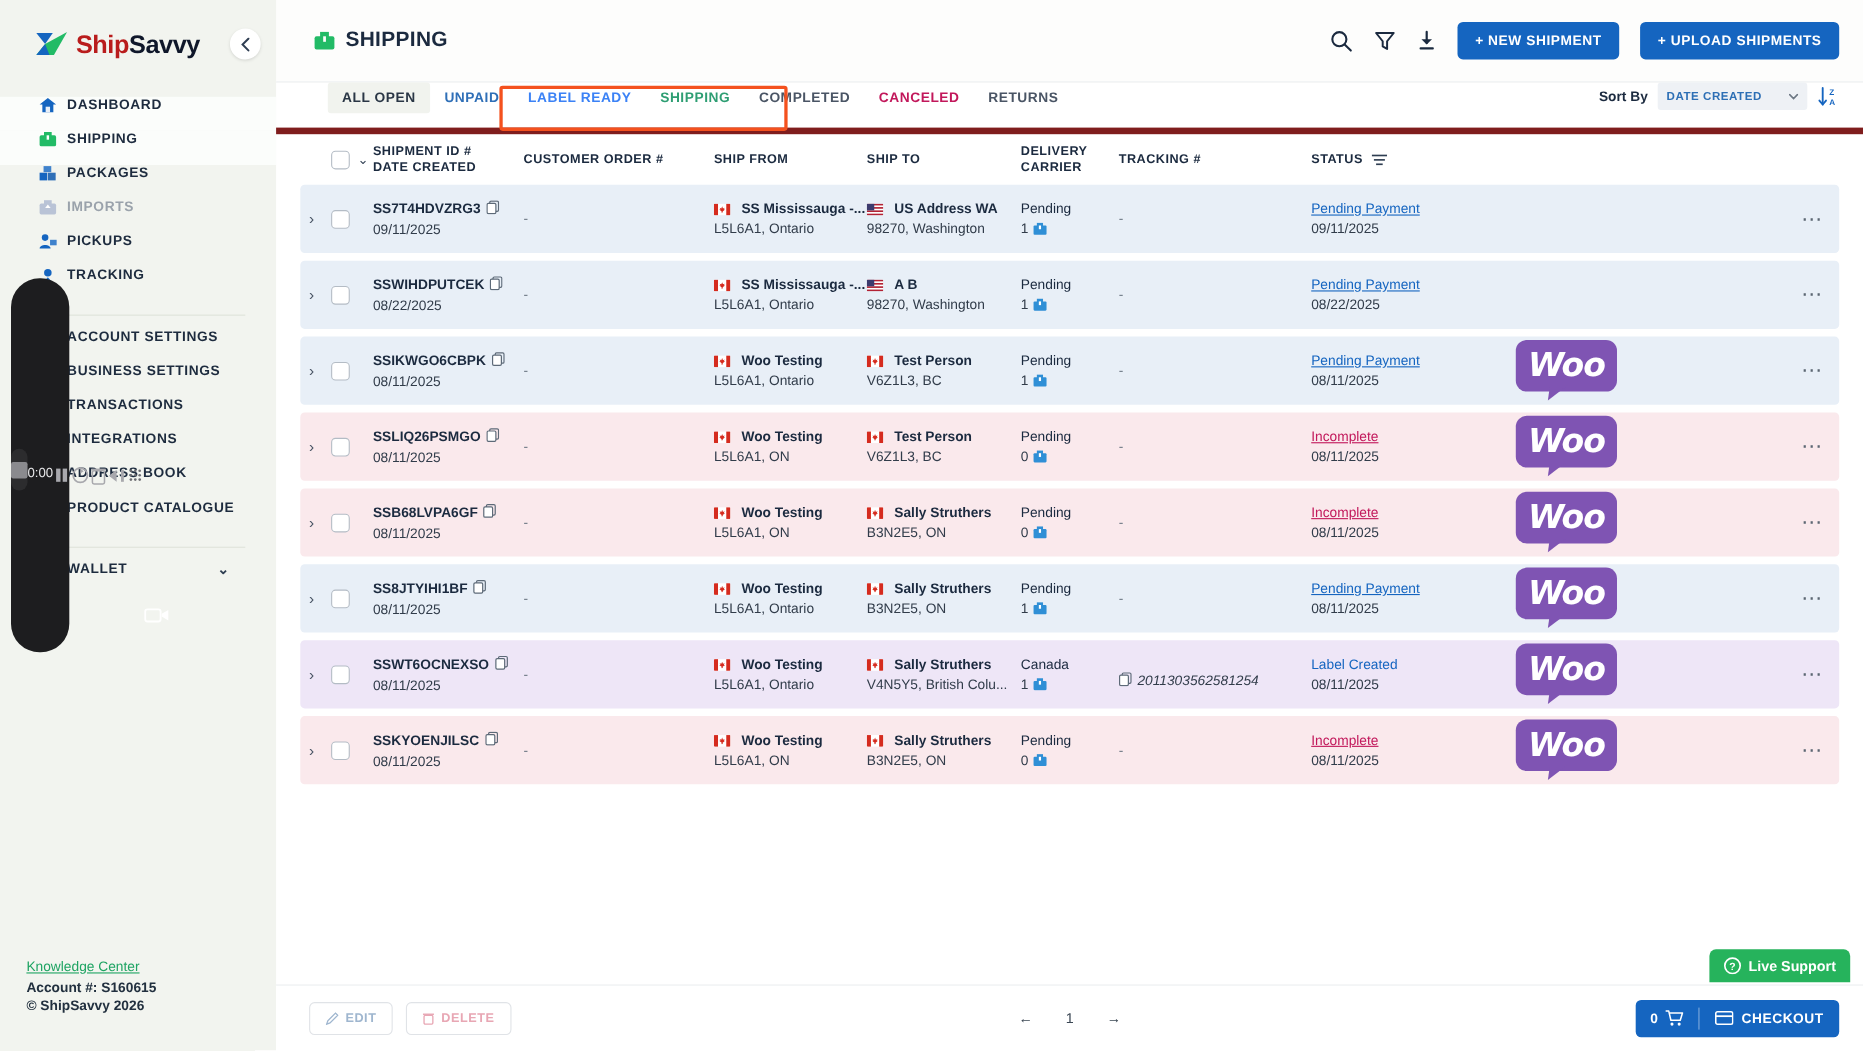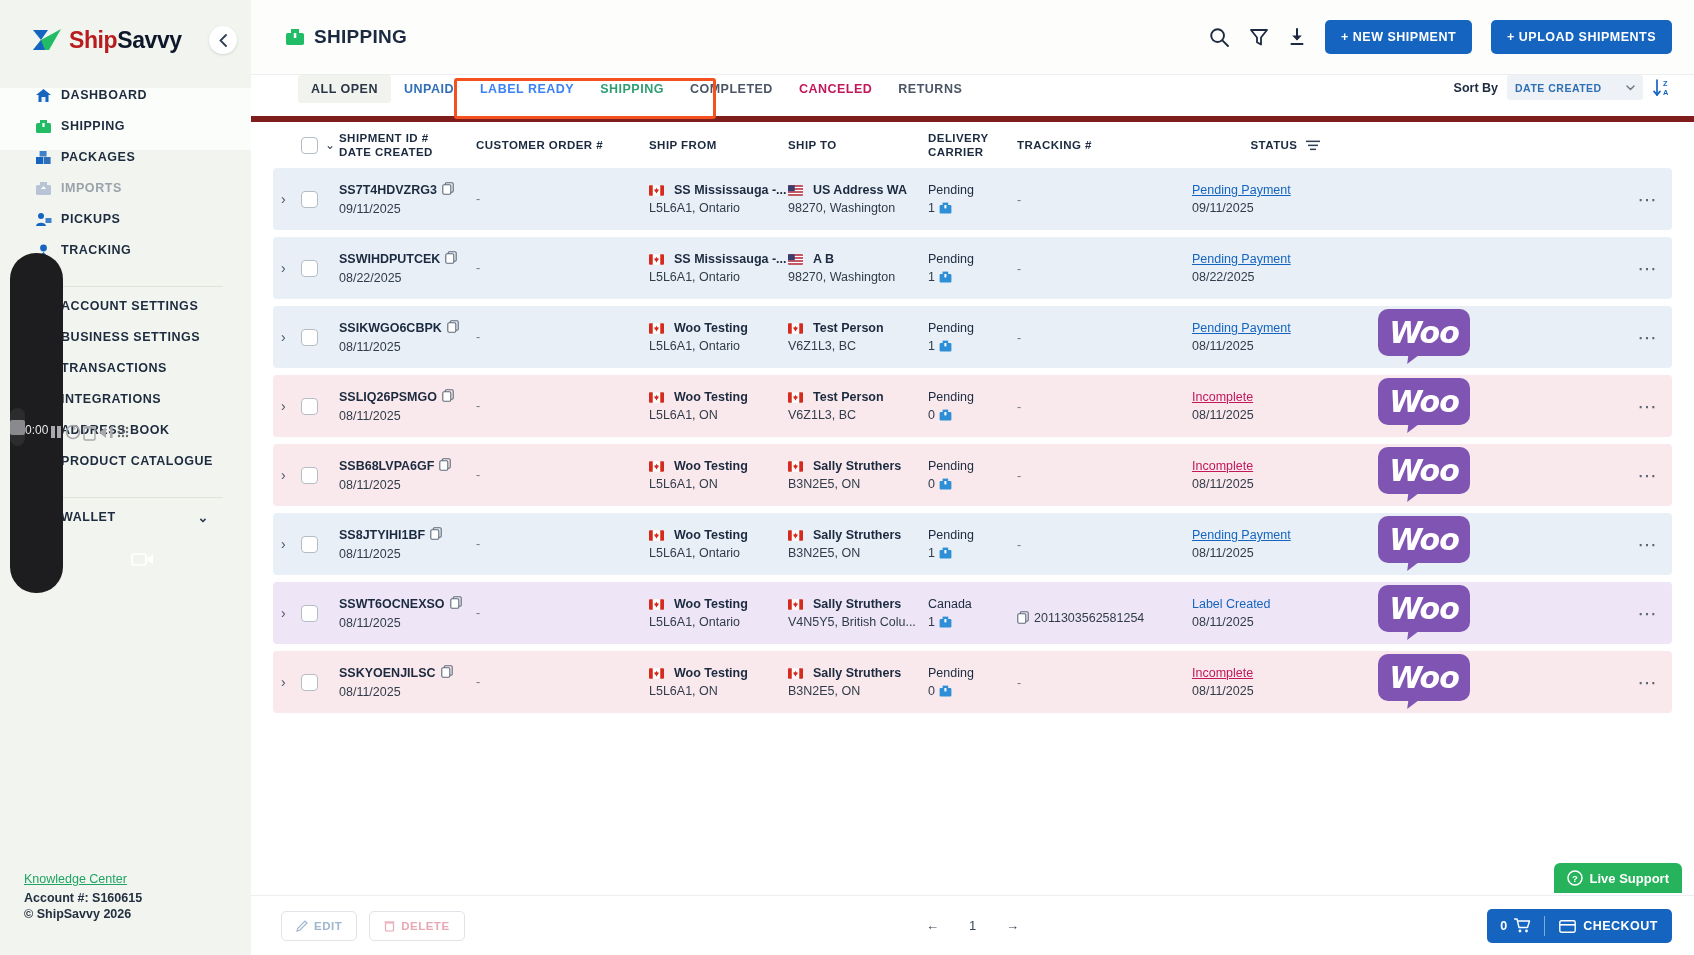--- a/index.html
+++ b/index.html
@@ -117,21 +117,21 @@
   }
   .hdrchk { display:flex; align-items:center; }
   .hdrchev { margin-left: 7px; font-size: 12px; color:#2f3e52; cursor:pointer; }
 
   .c1 { width: 137px; flex: 0 0 137px; }
   .c2 { width: 173px; flex: 0 0 173px; }
   .c3 { width: 139px; flex: 0 0 139px; }
   .c4 { width: 140px; flex: 0 0 140px; }
   .c5 { width: 89px;  flex: 0 0 89px; }
   .c6 { width: 175px; flex: 0 0 175px; }
-  .c7 { width: 186px; flex: 0 0 186px; justify-content: center; }
+  .c7 { width: 186px; flex: 0 0 186px; }
   .c8 { width: 132px; flex: 0 0 132px; display:flex; align-items:center; justify-content:flex-start;}
   .c9 { flex: 1 1 auto; display:flex; align-items:center; justify-content:flex-end; padding-right: 14px;}
 
   .l1 { font-size: 12.5px; font-weight: 700; color: #1b2a3f; display:flex; align-items:center; gap:5px; }
   .l2 { font-size: 12.5px; color: #313c4a; margin-top: 4px; }
   .muted { font-size: 12.5px; color: #6d7884; }
   .copyico { color:#5d6a78; cursor:pointer; display:inline-block; }
   .flag { width: 15px; height: 11px; display:inline-block; margin-right: 5px; vertical-align: -1px; border-radius:1px;}
 
   .lnk { font-size: 12.5px; font-weight: 400; text-decoration: underline; cursor: pointer; }
@@ -177,21 +177,21 @@
   .pager { position:absolute; left:50%; transform: translateX(-50%); display:flex; align-items:center; gap:30px; color:#8e99a4;}
   .pager span { font-size: 13px; color:#3b4754;}
   .pg-arrow { font-size: 19px; cursor: pointer; }
 
   .checkout {
     margin-left: auto; background: #1565c0; color: #fff; border-radius: 5px;
     height: 34px; display:flex; align-items:center; overflow:hidden; cursor:pointer;
   }
   .ck-left { display:flex; align-items:center; gap:7px; padding: 0 13px; font-size: 12.5px; font-weight:700;}
   .ck-div { width:1px; height: 20px; background: rgba(255,255,255,.45); }
-  .ck-right { display:flex; align-items:flex-end; gap:7px; padding: 0 14px; font-size: 12.5px; font-weight:700; letter-spacing:.5px;}
+  .ck-right { display:flex; align-items:flex-start; gap:7px; padding: 0 14px; font-size: 12.5px; font-weight:700; letter-spacing:.5px;}
 
   .live-support {
     position: absolute; right: 12px; bottom: 62px; height: 30px;
     background: #26b35c; color:#fff; border-radius: 6px 6px 0 0;
     display:flex; align-items:center; gap:7px; padding: 0 13px;
     font-size: 13px; font-weight: 700; cursor: pointer; z-index: 30;
   }
 </style>
 </head>
 <body>
@@ -869,21 +869,21 @@
             </div>
             <div class="c5">
               <div class="l1" style="font-weight:400">Canada</div>
               <div class="l2">1<svg class="pkg-ico" width="13" height="12" viewBox="0 0 13 12">
                   <rect x="0.6" y="3" width="11.8" height="8.4" rx="1" fill="#2f8fd6"></rect>
                   <rect x="3.6" y="0.6" width="5.6" height="3.6" fill="#2f8fd6"></rect>
                   <rect x="5.4" y="3" width="2" height="3.4" fill="#fff"></rect>
                 </svg></div>
             </div>
             <div class="c6">
-              <div class="l2" style="margin-top:12px;display:flex;align-items:flex-start;gap:5px;"><span class="copyico"><svg width="12" height="13" viewBox="0 0 12 13">
+              <div class="l2" style="margin-top:12px;display:flex;align-items:center;gap:5px;font-style:italic;"><span class="copyico"><svg width="12" height="13" viewBox="0 0 12 13">
                     <rect x="3.2" y="0.8" width="8" height="9.4" rx="1.2" stroke="#5d6a78" stroke-width="1.1" fill="none"></rect>
                     <rect x="0.8" y="2.8" width="8" height="9.4" rx="1.2" stroke="#5d6a78" stroke-width="1.1" fill="#fff"></rect>
                   </svg></span>2011303562581254</div>
             </div>
             <div class="c7">
               <div class="lnk st-label">Label Created</div>
               <div class="l2">08/11/2025</div>
             </div>
             <div class="c8">
               <div class="woo">

